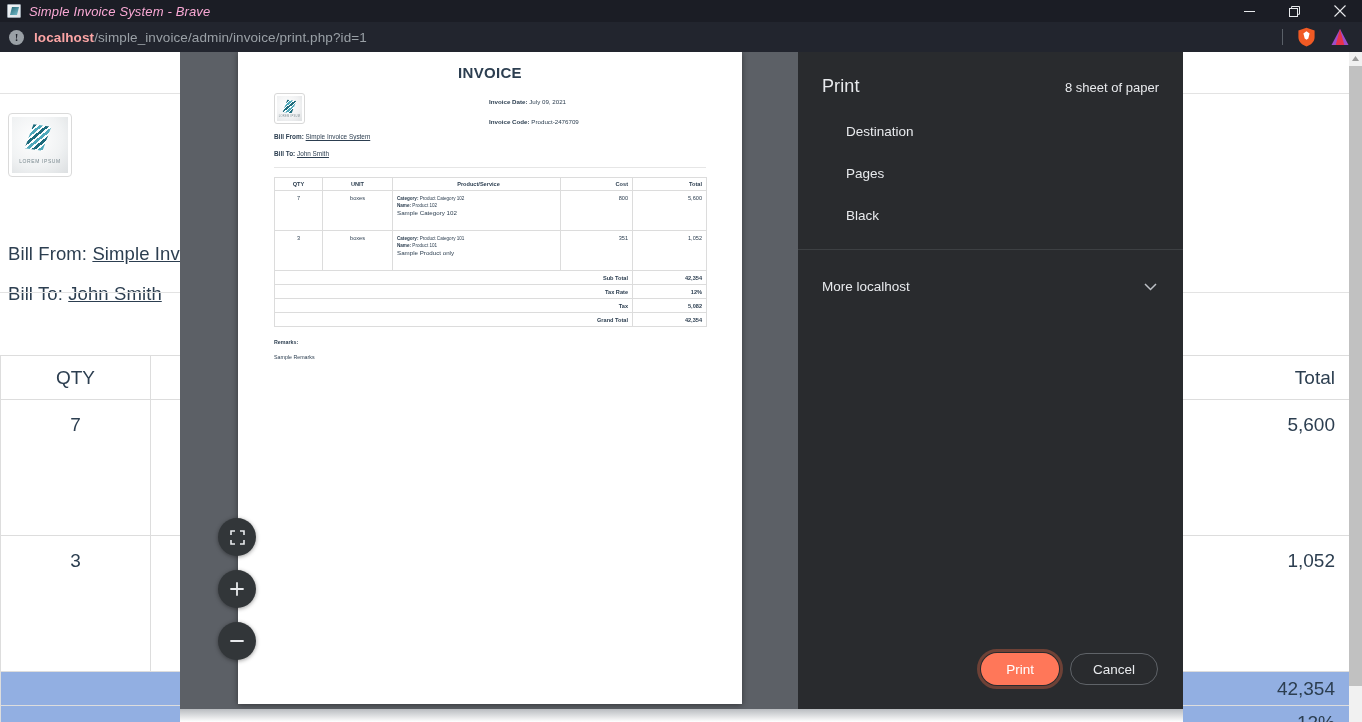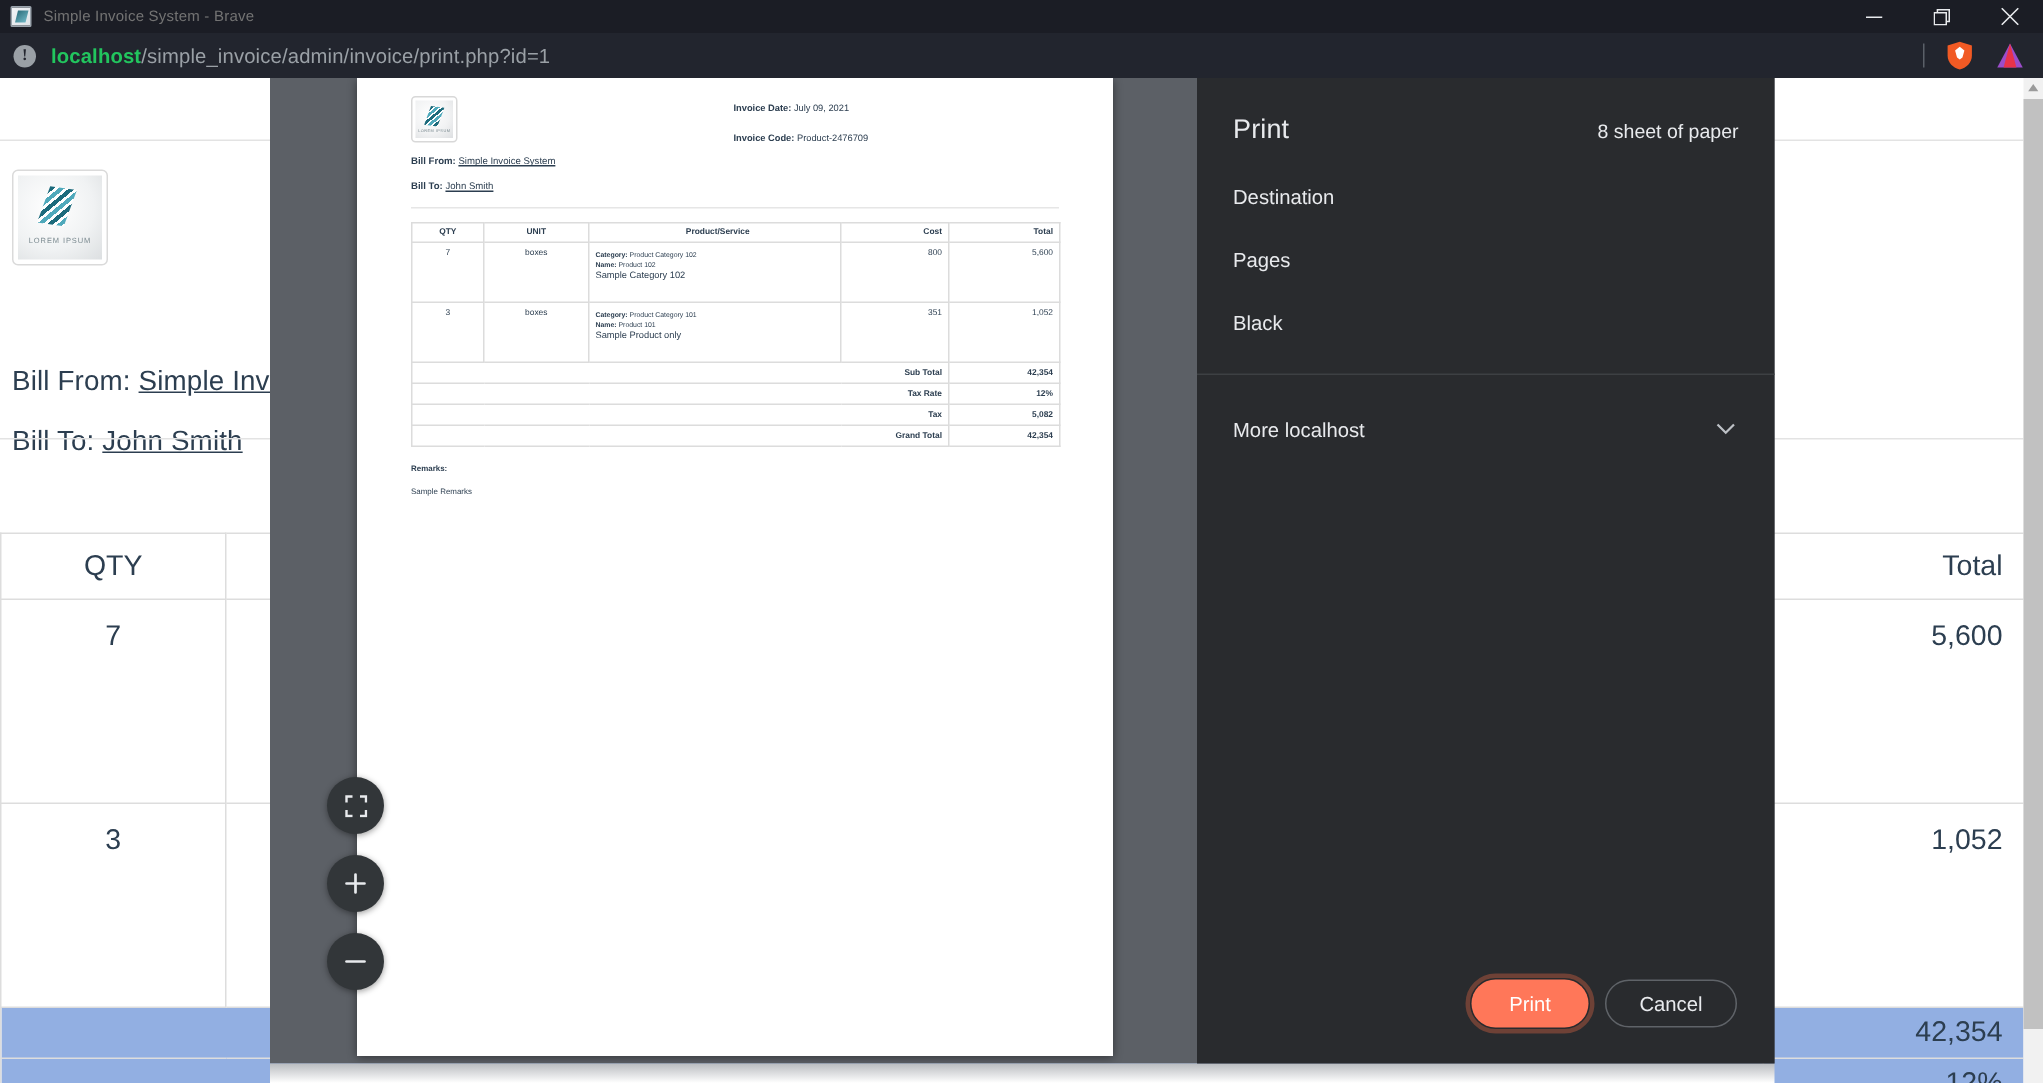--- a/index.html
+++ b/index.html
@@ -22,41 +22,42 @@
     border: 1px solid #9aa3ac; border-radius: 1px;
     position: relative; flex: none;
   }
   .tab-favicon::after {
     content: ""; position: absolute; left: 3px; top: 2px;
     width: 7px; height: 8px;
     background: linear-gradient(135deg,#2d6f7d 0%,#6fb6c4 100%);
     transform: skewX(-14deg);
   }
   .title-text {
-    color: #737373; font-size: 10px; letter-spacing: .15px;
+    color: #f9a8d4; font-size: 13px; letter-spacing: .15px;
     white-space: nowrap;
+    font-style: italic;
   }
   .wincontrols {
     position: absolute; right: 0; top: 0; height: 22px; display: flex;
   }
   .wc { width: 45px; height: 22px; display: flex; align-items: center; justify-content: center; }
   .wc svg { display: block; }
 
   .omnibar {
     position: absolute; left: 0; top: 22px; width: 1362px; height: 30px;
     background: #22252e; display: flex; align-items: center;
   }
   .info-icon {
     margin-left: 9px; margin-right: 10px; width: 15px; height: 15px;
     border-radius: 50%; background: #9aa0a6; color: #22252e;
     font-size: 11px; font-weight: bold; line-height: 15px; text-align: center;
     font-family: "Liberation Serif", serif; flex: none;
   }
   .url { font-size: 13.5px; white-space: nowrap; letter-spacing: .1px; }
-  .url .host { color: #22c55e; font-weight: bold; }
+  .url .host { color: #fca5a5; font-weight: bold; }
   .url .path { color: #9aa0a6; }
   .omni-right { position: absolute; right: 8px; top: 0; height: 30px; display: flex; align-items: center; }
   .omni-sep { width: 1px; height: 16px; background: #5a6068; margin-right: 14px; }
   .brave-shield { width: 19px; height: 20px; margin-right: 14px; }
   .brave-logo { width: 20px; height: 20px; margin-right: 4px; }
 
   
   .page {
     position: absolute; left: 0; top: 52px; width: 1349px; height: 670px;
     background: #ffffff; overflow: hidden;
@@ -197,21 +198,21 @@
   
   .dialog {
     position: absolute; left: 798px; top: 52px; width: 385px; height: 657px;
     background: #292b2e; display: flex; flex-direction: column;
   }
   .dlg-top { padding: 24px 24px 0 24px; }
   .dlg-header { display: flex; align-items: baseline; justify-content: space-between; }
   .dlg-title { color: #e8eaed; font-size: 18px; letter-spacing: .1px; }
   .dlg-sheets { color: #e8eaed; font-size: 13px; }
   .field { display: flex; align-items: center; margin-top: 27px; }
-  .field-label { color: #e8eaed; font-size: 13.5px; width: 146px; flex: none; }
+  .field-label { color: #e8eaed; font-size: 13.5px; width: 146px; flex: none; margin-left: 24px; }
   .select {
     flex: 1; height: 32px; background: #202124; border-radius: 4px;
     display: flex; align-items: center; padding: 0 8px 0 10px; cursor: pointer;
     overflow: hidden;
   }
   .select .printer-icon { flex: none; margin-right: 9px; }
   .select .sel-text {
     color: #e8eaed; font-size: 13.5px; flex: 1;
     white-space: nowrap; overflow: hidden;
   }
@@ -307,20 +308,21 @@
           <path d="M3.5 0 L7 5 L0 5 Z" fill="#9a9a9a"></path>
         </svg>
     </div>
     <div class="thumb"></div>
   </div>
 
   <div class="preview-area">
     <div class="sheet">
 
       <div class="doc">
+        <div class="doc-title">INVOICE</div>
 
         <div class="doc-head">
           <div class="doc-logo">
             <div class="doc-logo-inner">
               <div class="swoosh2"></div>
               <div class="lorem2">LOREM IPSUM</div>
             </div>
           </div>
 
           <div class="doc-meta">

